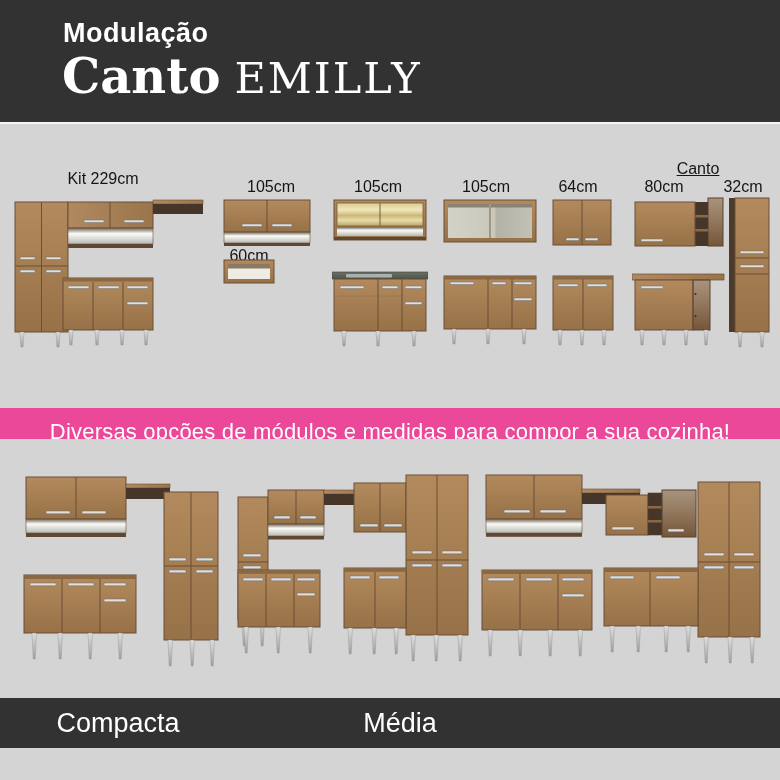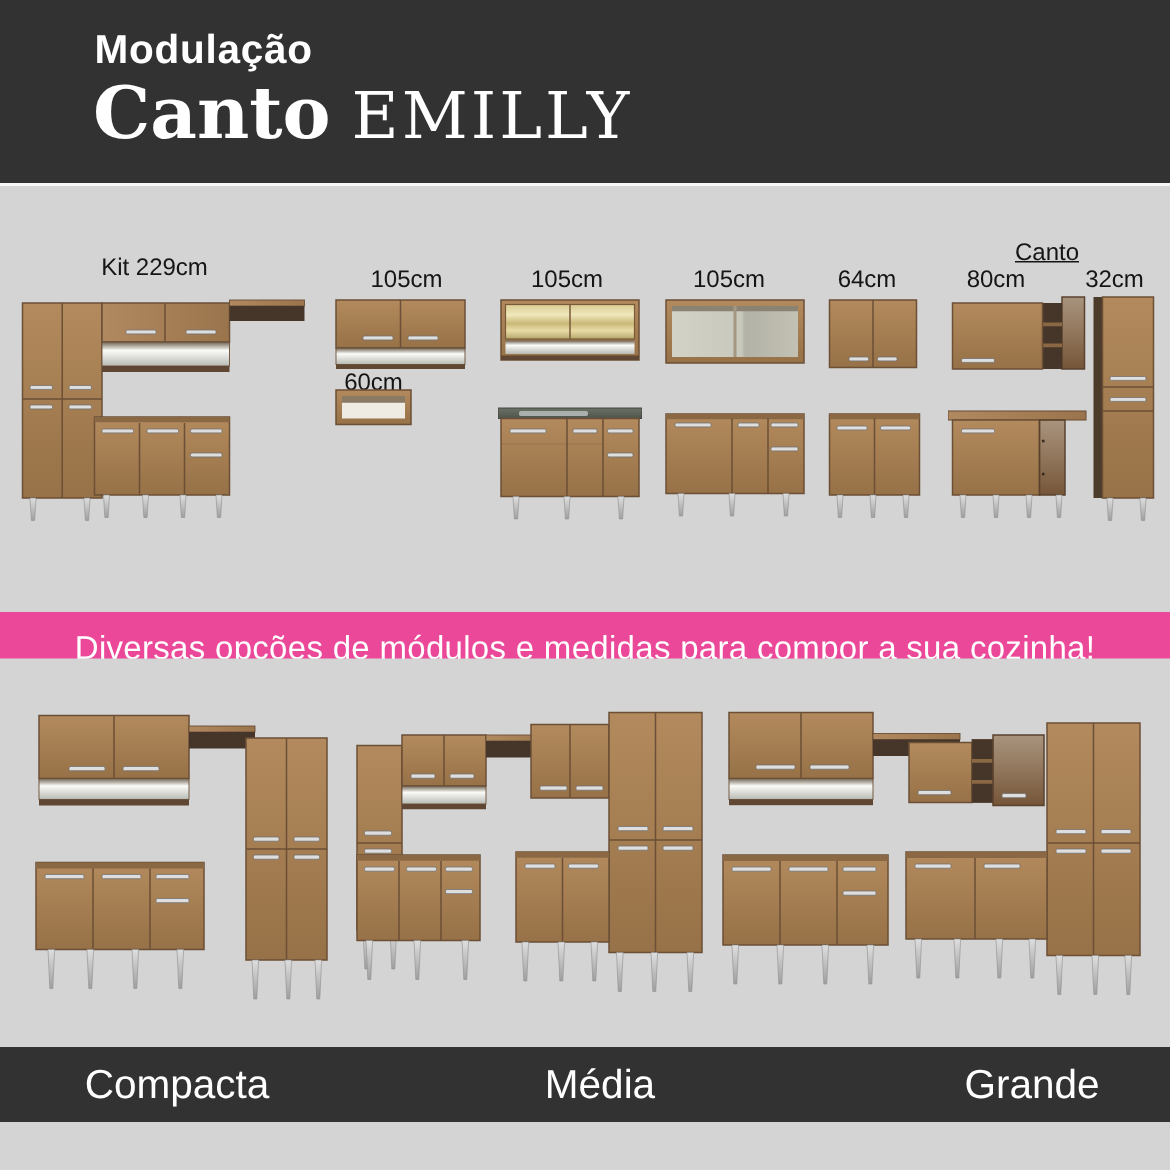--- a/index.html
+++ b/index.html
@@ -388,16 +388,15 @@
       <use href="#legL" x="132" y="166"></use>
         <use href="#legL" x="158" y="166"></use>
         <use href="#legL" x="186" y="166"></use>
         <use href="#legL" x="208" y="166"></use>
     </svg>
   </div>
 
   <div class="abs namesbar">
     <div class="abs kname" style="left:118px;">Compacta</div>
     <div class="abs kname" style="left:400px;">Média</div>
-    <div class="abs kname" style="left:688px;">Grande</div>
   </div>
 
 </div>
 
 </body></html>

